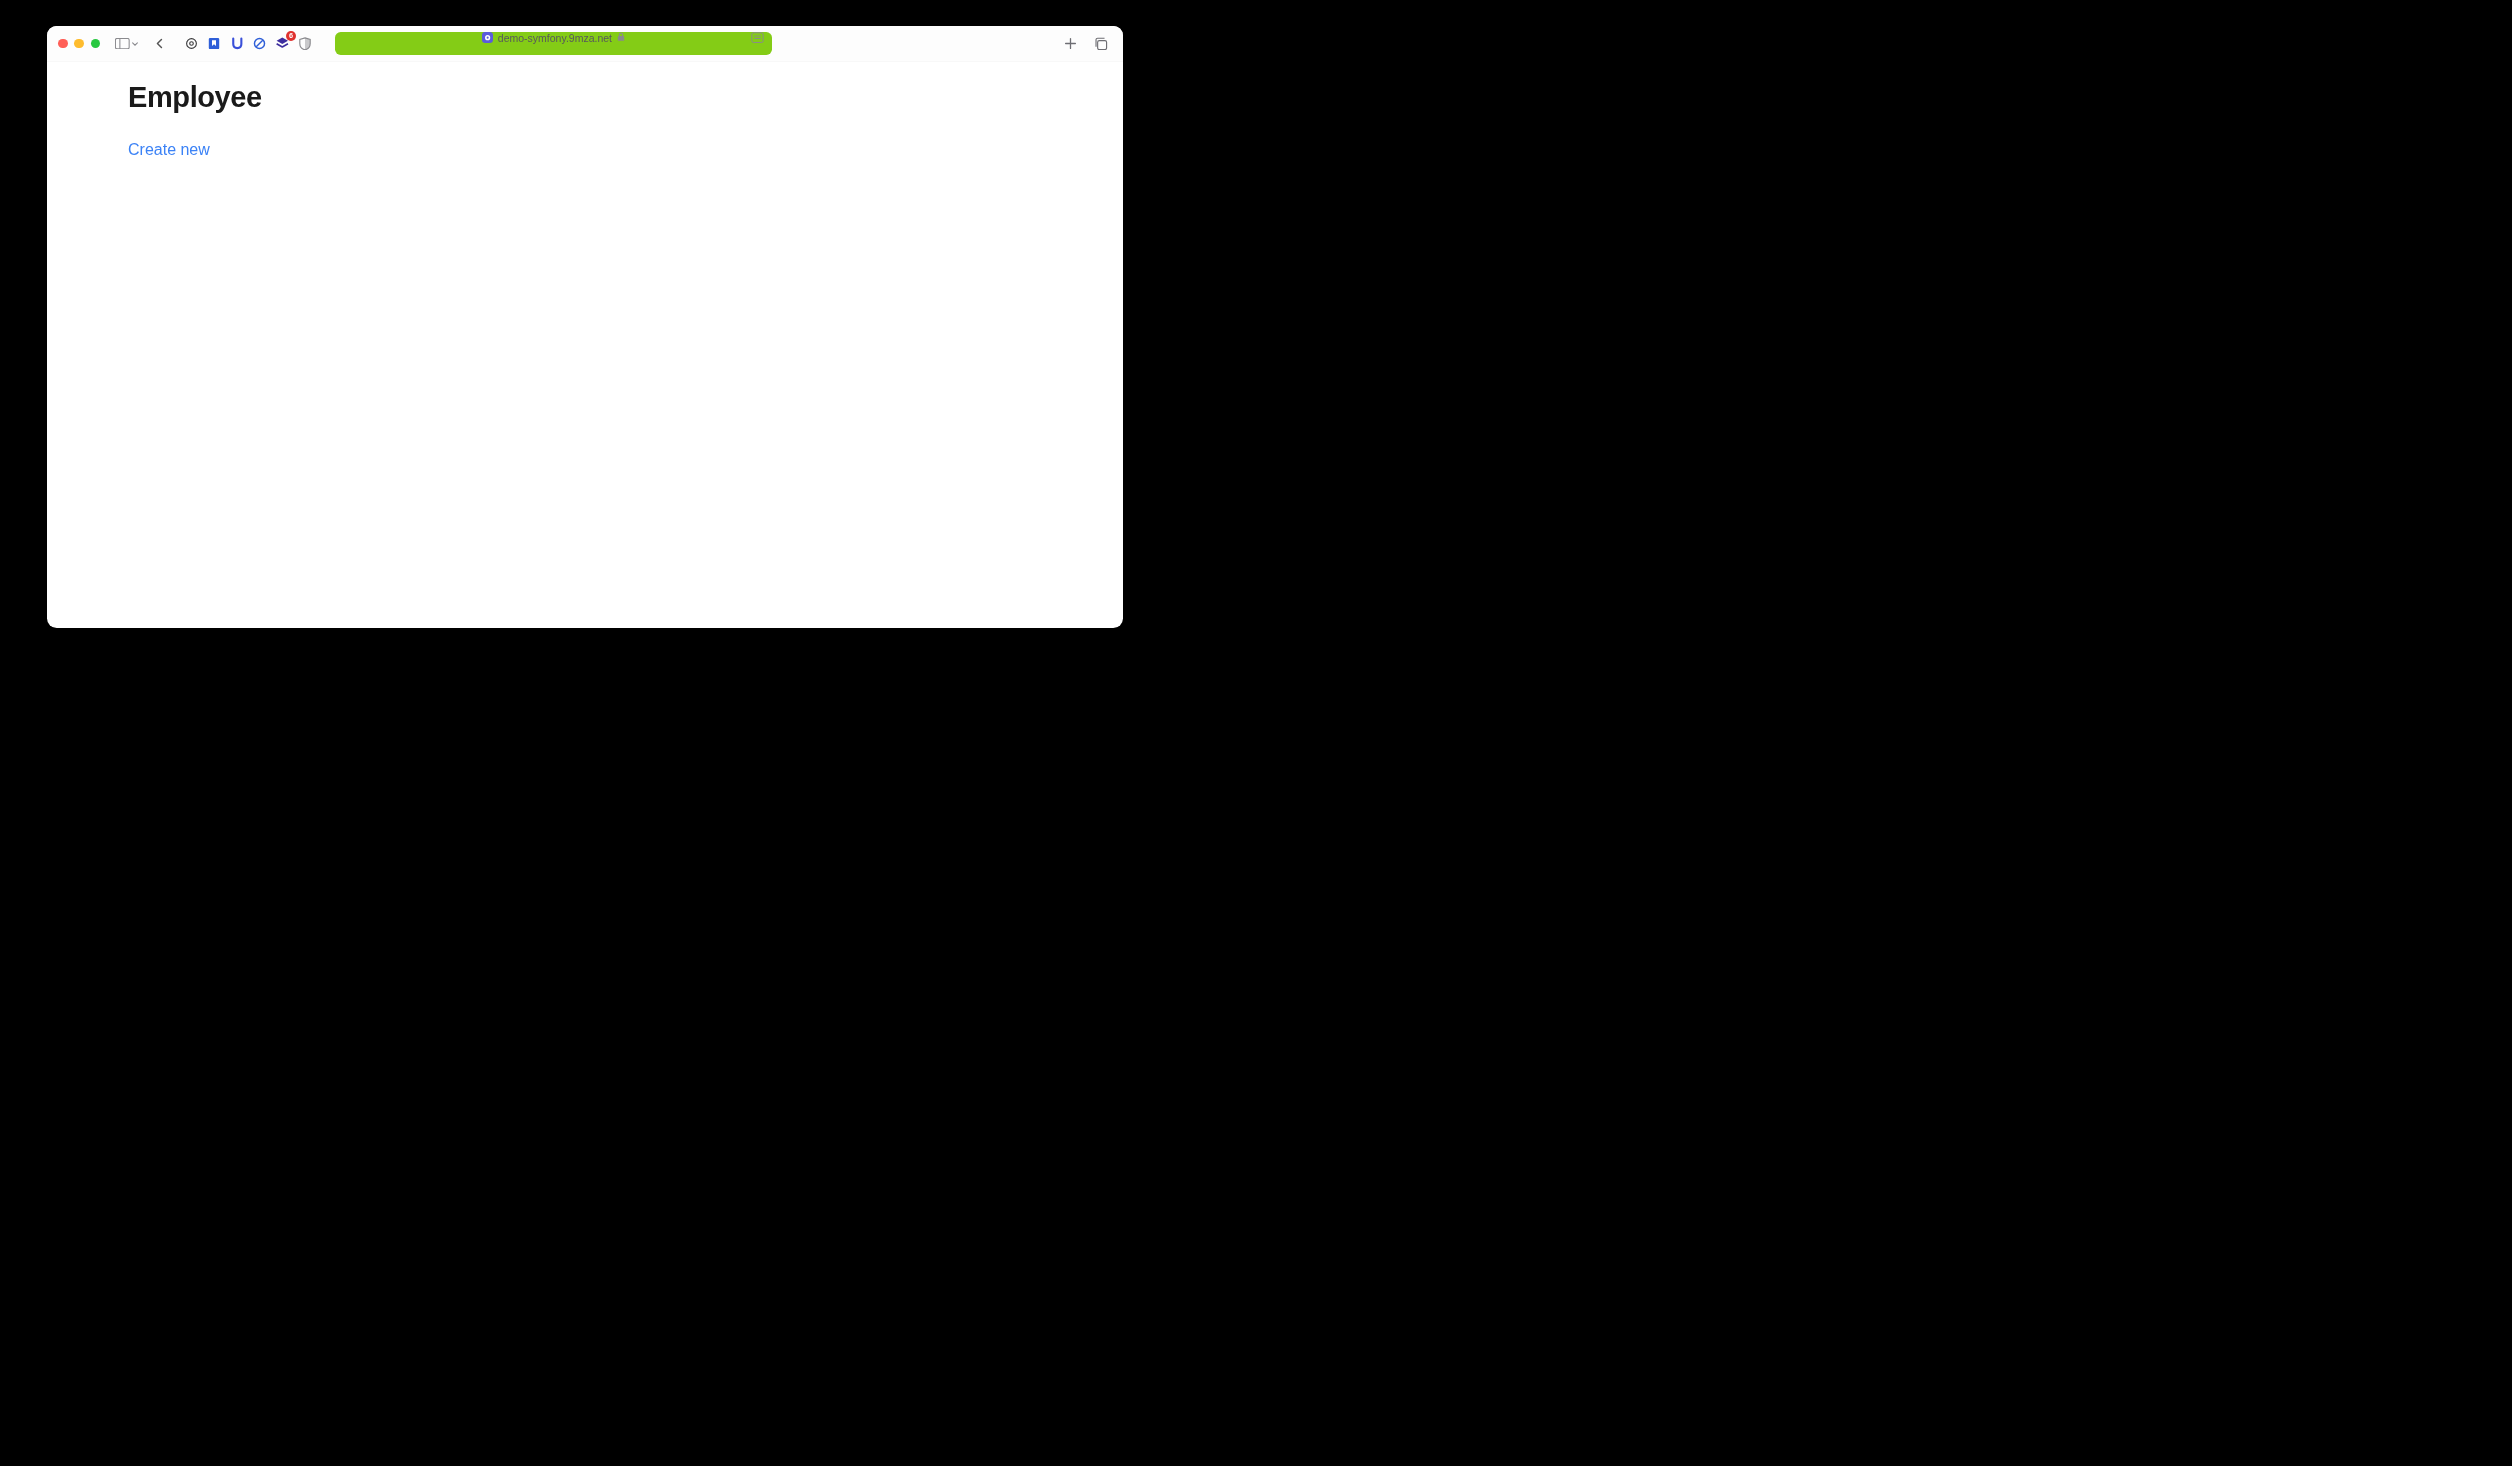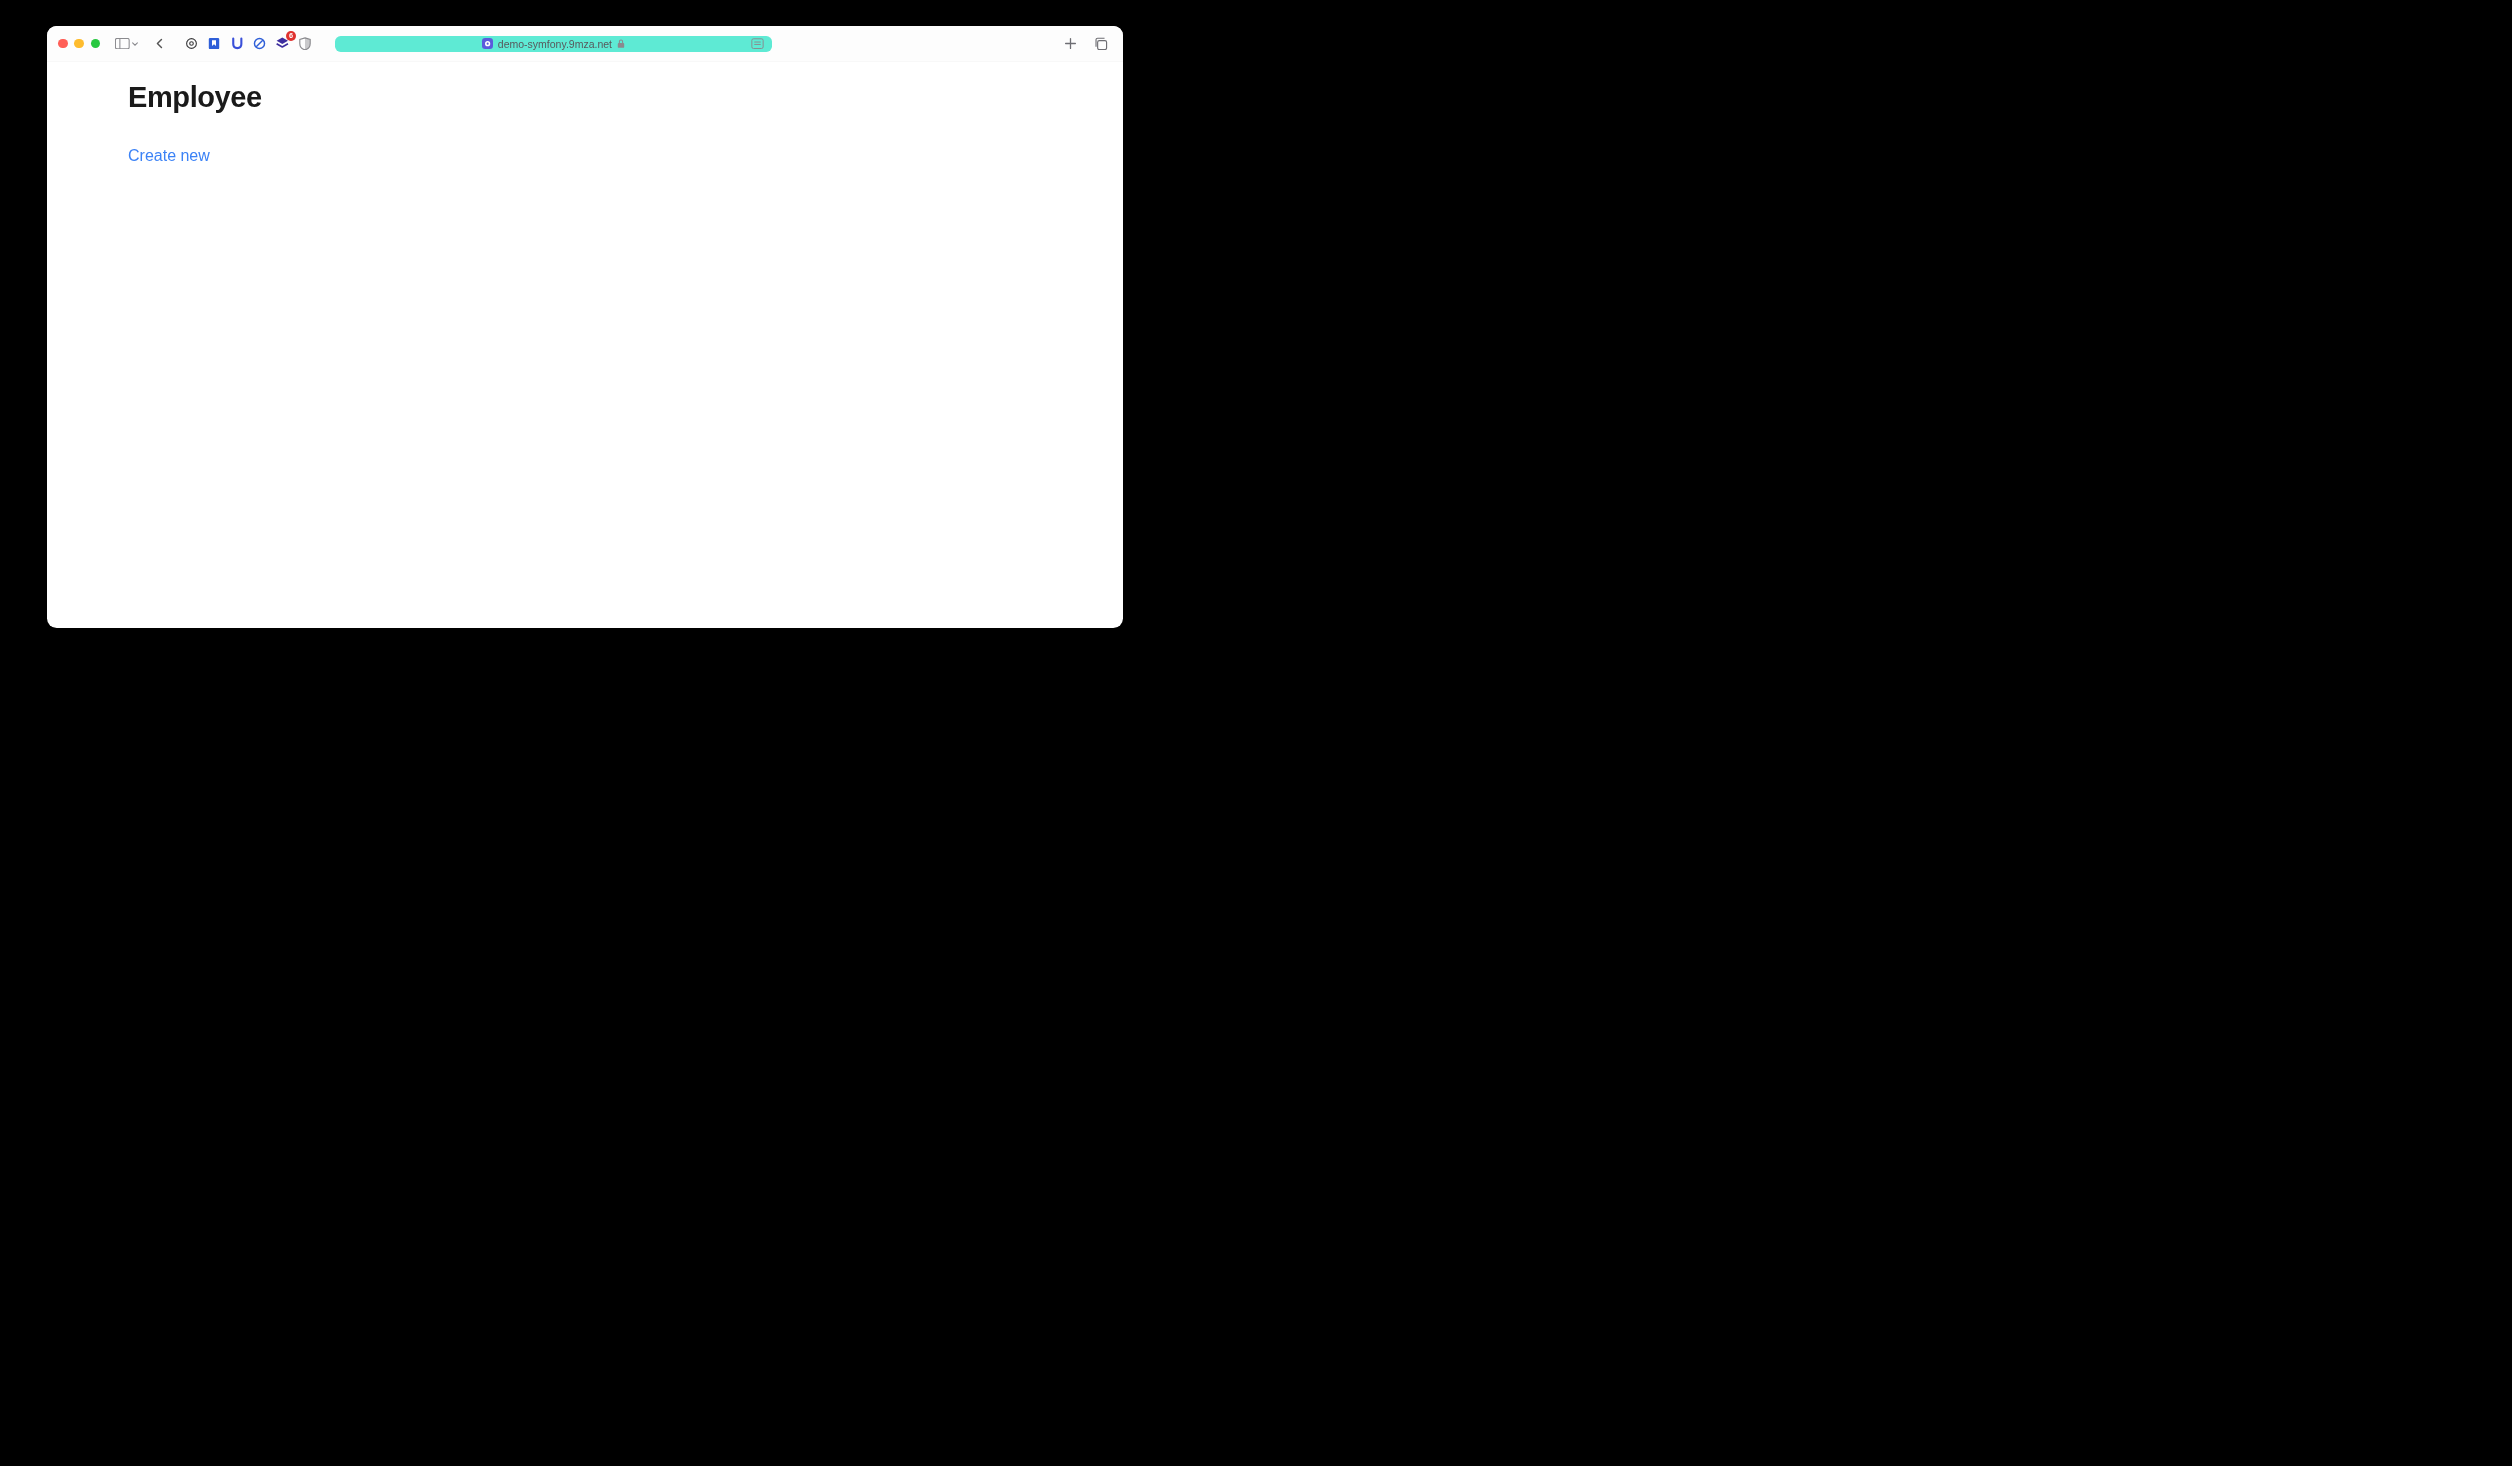--- a/index.html
+++ b/index.html
@@ -65,26 +65,26 @@
     .ext-badge {
       position:absolute; top:-4.9px; right:-6.5px;
       background:#e0322f; color:#fff;
       font-size:7.3px; line-height:9.7px;
       min-width:9.7px; height:9.7px;
       border-radius:4.9px; padding:0 2.4px;
       text-align:center; font-weight:600;
     }
     .url-bar {
       flex: 0 0 437px;
-      height: 16px;
+      height: 23px;
       margin-left: 11.3px;
-      background: #5eead4;
+      background: #84cc16;
       border-radius: 5.7px;
       display: flex;
-      align-items: center;
+      align-items: flex-start;
       justify-content: center;
       gap: 4.9px;
       color: #58585c;
       font-size: 10.5px;
       position: relative;
     }
     .url-bar .site-icon {
       width:11.3px; height:11.3px; border-radius:3.2px;
       background:#5b5bdc;
       display:inline-flex; align-items:center; justify-content:center;
@@ -100,21 +100,21 @@
     .spacer { flex:1; }
     .right-buttons { display:flex; gap:9.7px; margin-left:auto; }
     .content {
       padding: 19.4px 81px 32px 81px;
       color: #1c1c1e;
     }
     .page-title {
       font-size: 29px;
       font-weight: 800;
       letter-spacing: -0.4px;
-      margin-bottom: 15px;
+      margin-bottom: 9px;
       color: #1a1a1a;
     }
     table.employee-table {
       width: 100%;
       border-collapse: collapse;
       font-size: 14.6px;
     }
     table.employee-table thead th {
       text-align: left;
       font-weight: 700;

